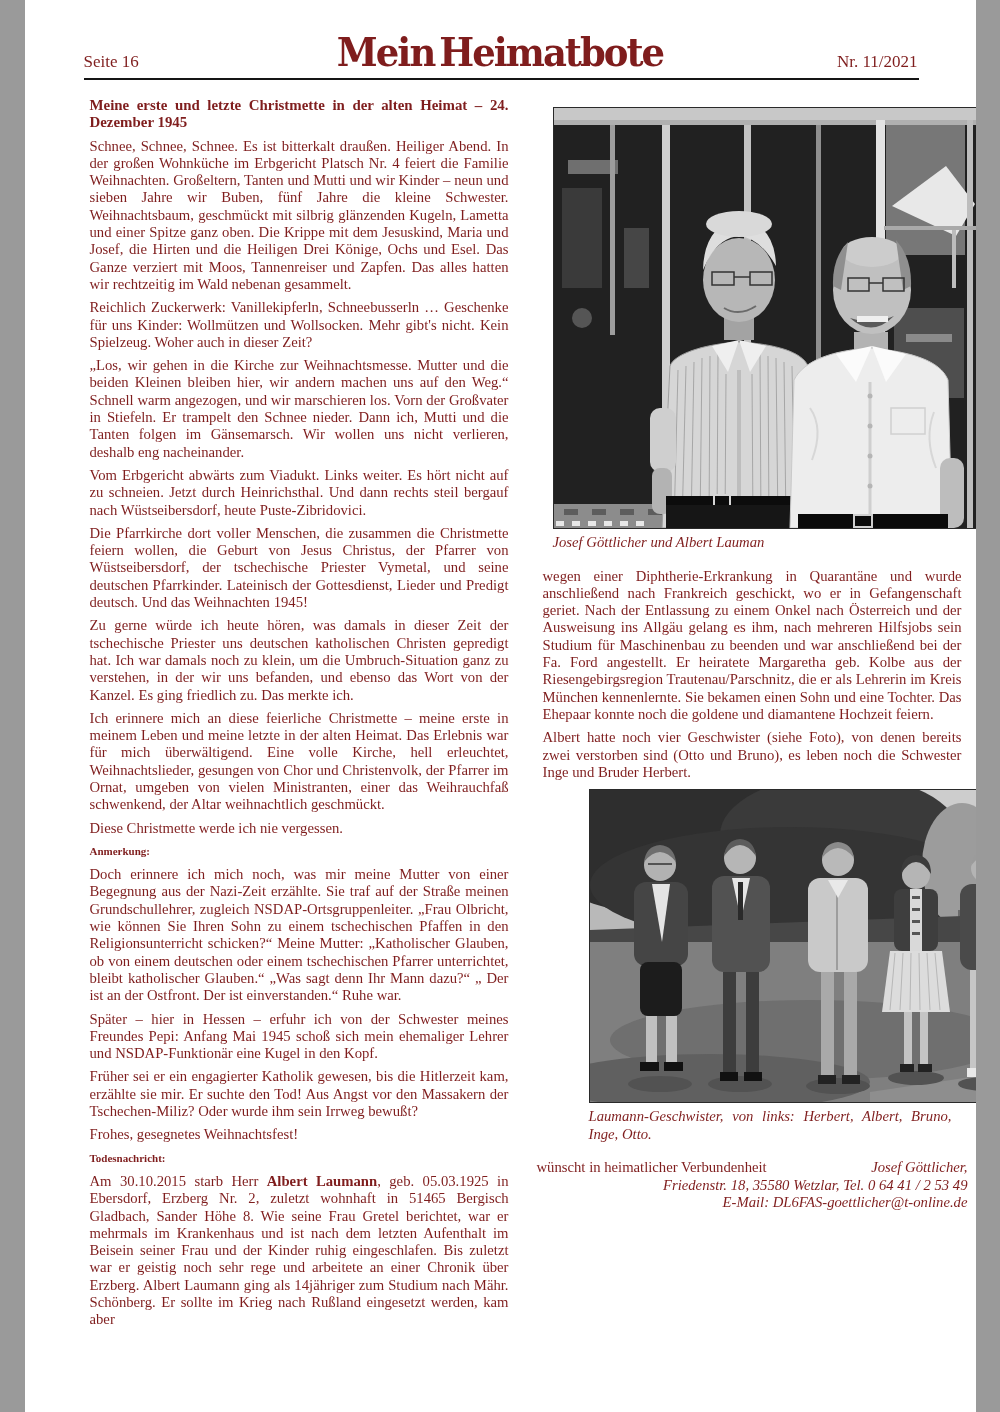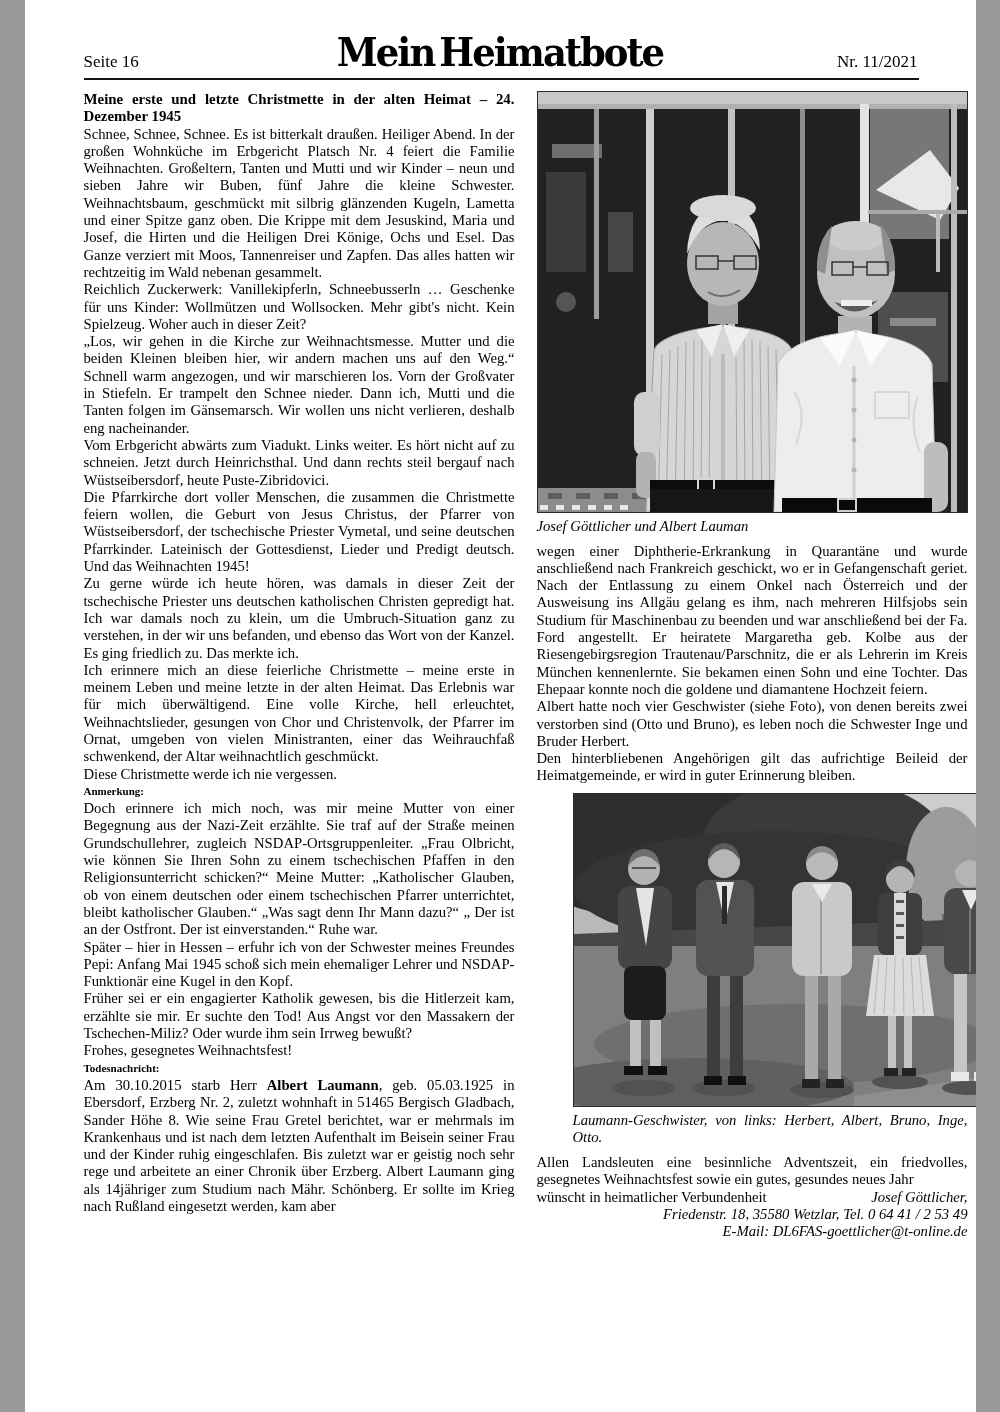--- a/index.html
+++ b/index.html
@@ -1,43 +1,43 @@
 <!DOCTYPE html>
 <html lang="de"><head>
 <meta charset="utf-8">
 <style>
   html,body{margin:0;padding:0;background:#9a9a9a;}
   .page{
     position:relative;width:951px;height:1412px;background:#ffffff;
-    font-family:"Liberation Serif","DejaVu Serif",serif;color:#000000;
+    font-family:"Liberation Serif","DejaVu Serif",serif;color:#7f1d1d;
     margin:0 auto;overflow:hidden;
   }
   
   .hdr-pagenum{position:absolute;left:59px;top:52px;font-size:17px;}
   .hdr-issue{position:absolute;right:58px;top:52px;font-size:17px;}
   .masthead{
     position:absolute;left:0;right:0;top:30px;text-align:center;
     font-family:"DejaVu Serif",serif;font-weight:bold;font-size:37px;
     letter-spacing:-2px;word-spacing:-6px;transform:scaleY(1.05);
   }
   .hdr-rule{position:absolute;left:59px;right:57px;top:78px;height:2px;background:#151515;}
   
   .col{
     position:absolute;top:91px;width:431px;
     font-size:14.7px;line-height:17.3px;text-align:justify;
     hyphens:auto;-webkit-hyphens:auto;
   }
   .col-left{left:59px;}
   .col-right{left:512px;}
-  .col p{margin:0;}
+  .col p{margin:6px;}
   .art-title{font-size:14.9px;font-weight:bold;margin:0;line-height:17.3px;}
   .subhead{font-size:11px;font-weight:bold;margin:17px 0 0 0;line-height:17.3px;}
   .signature{text-align:right;font-style:italic;}
   
-  figure{margin:0;}
+  figure{margin:16px;}
   .photo{display:block;border:1px solid #2a2a2a;background:#222;}
   figcaption{font-style:italic;text-align:justify;line-height:17.6px;margin:5px 0 7px 0;}
   .fig2{margin-top:8px;padding-left:36px;}
   .closing{margin-top:12px;}
   .sign-row{display:flex;justify-content:space-between;align-items:baseline;}
   .sign-row .signer{font-style:italic;}
   .addr{text-align:right;font-style:italic;}
 </style>
 </head>
 <body>
@@ -166,21 +166,20 @@
           <rect x="303" y="208" width="31" height="6" fill="#efefef"></rect>
           <rect x="244" y="406" width="150" height="14" fill="#0a0a0a"></rect>
           <rect x="300" y="407" width="18" height="12" fill="none" stroke="#cfcfcf" stroke-width="2"></rect>
         </g>
       </svg>
       <figcaption>Josef Göttlicher und Albert Lauman</figcaption>
     </figure>
 
     <p>wegen einer Diphtherie-Erkrankung in Quarantäne und wurde anschließend nach Frankreich geschickt, wo er in Gefangenschaft geriet. Nach der Entlassung zu einem Onkel nach Österreich und der Ausweisung ins Allgäu gelang es ihm, nach mehreren Hilfsjobs sein Studium für Maschinenbau zu beenden und war anschließend bei der Fa. Ford angestellt. Er heiratete Margaretha geb. Kolbe aus der Riesengebirgsregion Trautenau/Parschnitz, die er als Lehrerin im Kreis München kennenlernte. Sie bekamen einen Sohn und eine Tochter. Das Ehepaar konnte noch die goldene und diamantene Hochzeit feiern.</p>
     <p>Albert hatte noch vier Geschwister (siehe Foto), von denen bereits zwei verstorben sind (Otto und Bruno), es leben noch die Schwester Inge und Bruder Herbert.</p>
-    <p>Den hinterbliebenen Angehörigen gilt das aufrichtige Beileid der Heimatgemeinde, er wird in guter Erinnerung bleiben.</p>
 
     <figure class="fig2">
       <svg class="photo" width="429" height="312" viewBox="0 0 429 312" aria-hidden="true">
         <rect width="429" height="312" fill="#b9b9b9"></rect>
         <rect x="300" y="0" width="129" height="42" fill="#cdcdcd"></rect>
         <rect x="255" y="0" width="42" height="25" fill="#c6c6c6"></rect>
         <ellipse cx="90" cy="55" rx="150" ry="72" fill="#2e2e2e"></ellipse>
         <ellipse cx="250" cy="45" rx="120" ry="60" fill="#3a3a3a"></ellipse>
         <ellipse cx="200" cy="95" rx="200" ry="58" fill="#343434"></ellipse>
         <ellipse cx="372" cy="75" rx="40" ry="62" fill="#9c9c9c"></ellipse>
@@ -265,21 +264,20 @@
           <line x1="396" y1="116" x2="396" y2="178" stroke="#777" stroke-width="2"></line>
           <rect x="380" y="180" width="13" height="98" fill="#c6c6c6"></rect>
           <rect x="402" y="180" width="13" height="98" fill="#c6c6c6"></rect>
           <rect x="377" y="278" width="18" height="9" fill="#e9e9e9"></rect>
           <rect x="400" y="278" width="18" height="9" fill="#e9e9e9"></rect>
         </g>
       </svg>
       <figcaption>Laumann-Geschwister, von links: Herbert, Albert, Bruno, Inge, Otto.</figcaption>
     </figure>
 
-    <p class="closing">Allen Landsleuten eine besinnliche Adventszeit, ein friedvolles, gesegnetes Weihnachtsfest sowie ein gutes, gesundes neues Jahr</p>
     <div class="sign-row">
       <span>wünscht in heimatlicher Verbundenheit</span>
       <span class="signer">Josef Göttlicher,</span>
     </div>
     <div class="addr">Friedenstr. 18, 35580 Wetzlar, Tel. 0 64 41 / 2 53 49</div>
     <div class="addr">E-Mail: DL6FAS-goettlicher@t-online.de</div>
   </section>
 
 </div>
 

